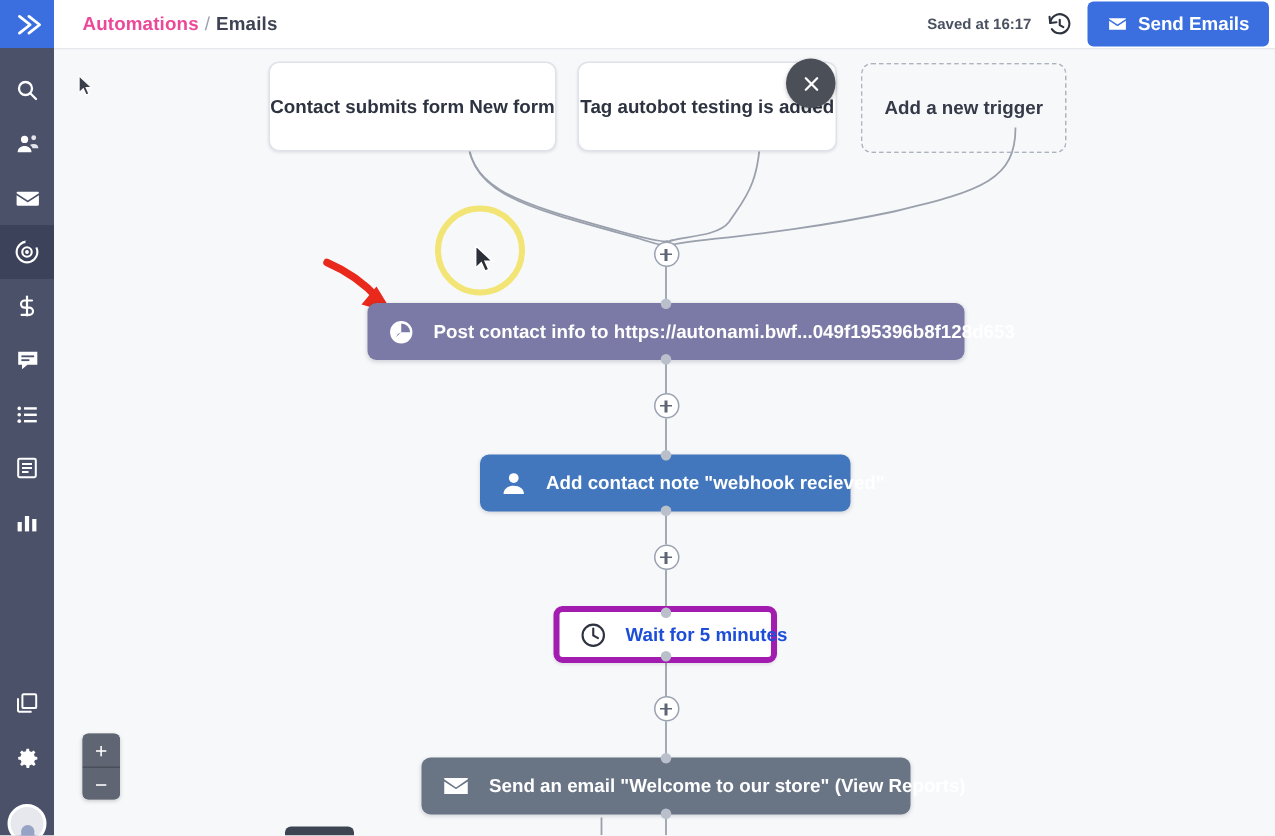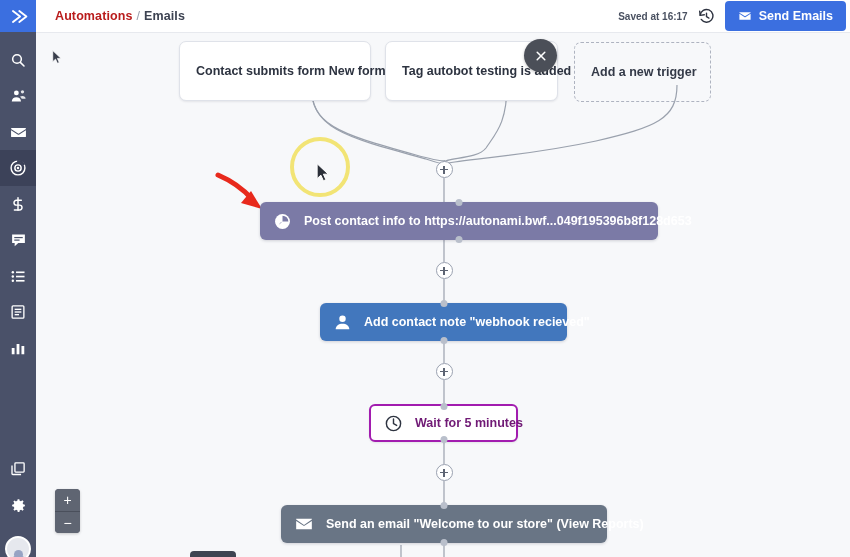--- a/index.html
+++ b/index.html
@@ -51,21 +51,21 @@
     border-bottom: 1px solid #e7e9ee;
     display: flex; align-items: center;
     z-index: 30;
   }
   #breadcrumb {
     margin-left: 19px;
     font-size: 12.5px; font-weight: bold; color: #3d4352;
     white-space: nowrap; letter-spacing: .1px;
   }
   #breadcrumb .sep { color: #9aa0ae; font-weight: normal; margin: 0 4px; }
-  #breadcrumb .crumb-link { color: #b91c1c; }
+  #breadcrumb .crumb-link { color: #ec4899; }
   .topbar-right {
     margin-left: auto; display: flex; align-items: center; gap: 10px; padding-right: 4px;
   }
   #saved-text { font-size: 10px; color: #4a5161; font-weight: bold; white-space: nowrap; }
   #history-icon { display: flex; align-items: center; color: #2e3340; }
   #view-emails-btn {
     background: #3b6fe0; color: #fff;
     border: none; border-radius: 4px;
     height: 30px; padding: 0 13px;
     font-family: "Liberation Sans", sans-serif;
@@ -94,21 +94,21 @@
     display: flex; align-items: center;
     border-radius: 6px;
     white-space: nowrap;
   }
   .trigger-card {
     background: #ffffff;
     border: 1px solid #dfe2e9;
     border-radius: 7px;
     box-shadow: 0 1px 2px rgba(30,35,55,.09);
     height: 60px;
-    justify-content: flex-start;
+    justify-content: center;
     padding: 16px 16px;
     font-size: 12.5px; font-weight: bold; color: #2d3340;
   }
   .trigger-card.dashed {
     background: transparent;
     border: 1.5px dashed #aeb3c0;
     box-shadow: none;
     color: #343a48;
   }
   .action-node {
@@ -117,22 +117,22 @@
     gap: 12px;
     color: #ffffff;
     font-size: 12.5px; font-weight: bold;
     box-shadow: 0 1px 3px rgba(30,35,55,.18);
   }
   .action-node .n-ico { display: flex; align-items: center; flex: 0 0 auto; }
   .node-purple { background: #7b7aa6; }
   .node-blue   { background: #4277bd; }
   .node-slate  { background: #697585; }
   .node-white  {
-    background: #ffffff; color: #701a75;
-    border: 2px solid #a21caf;
+    background: #ffffff; color: #1d4ed8;
+    border: 4px solid #a21caf;
     box-shadow: 0 1px 2px rgba(30,35,55,.09);
     text-align: right;
   }
   .node-white .n-ico { color: #3a3f4c; }
   
   .port {
     position: absolute; left: 50%; transform: translateX(-50%);
     width: 7px; height: 7px; border-radius: 50%;
     background: #b9bfcb;
   }
@@ -392,21 +392,21 @@
         <line x1="5.5" y1="5.5" x2="18.5" y2="18.5"></line>
         <line x1="18.5" y1="5.5" x2="5.5" y2="18.5"></line>
       </svg>
     </div>
 
     <div class="plus-btn" style="left:399.5px; top:128px;"></div>
     <div class="plus-btn" style="left:399.5px; top:229px;"></div>
     <div class="plus-btn" style="left:399.5px; top:330px;"></div>
     <div class="plus-btn" style="left:399.5px; top:431px;"></div>
 
-    <div class="node action-node node-purple" style="left:224px; top:169px; width:398px;">
+    <div class="node action-node node-purple" style="left:209px; top:169px; width:398px;">
       <span class="port top"></span>
       <span class="n-ico">
         <svg width="19" height="19" viewBox="0 0 24 24" fill="#ffffff">
           <circle cx="12" cy="12" r="9.4"></circle>
           <path d="M12 4.6a7.4 7.4 0 0 1 7.4 7.4H12z" fill="#7b7aa6"></path>
           <path d="M12 12l-4.6 4.2A7.4 7.4 0 0 1 12 12z" fill="#7b7aa6"></path>
         </svg>
       </span>
       <span>Post contact info to https://autonami.bwf...049f195396b8f128d653</span>
       <span class="port bot"></span>

